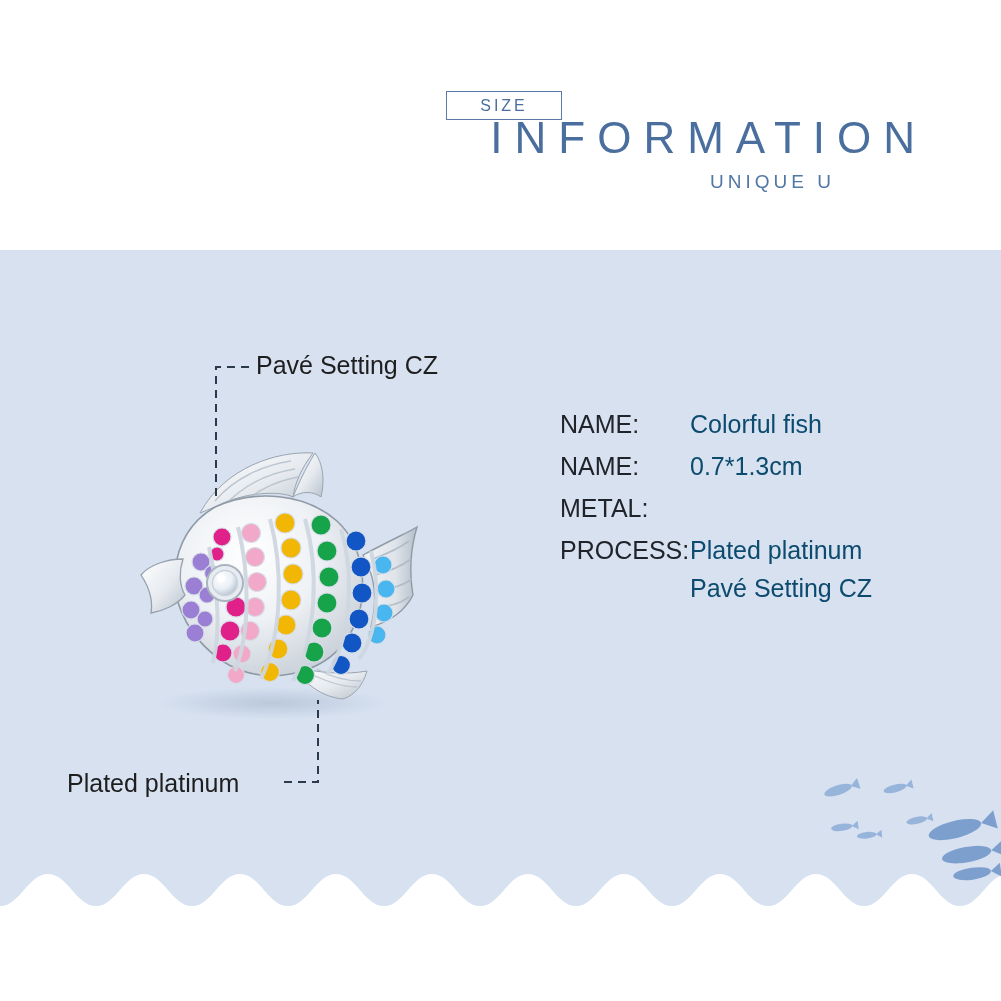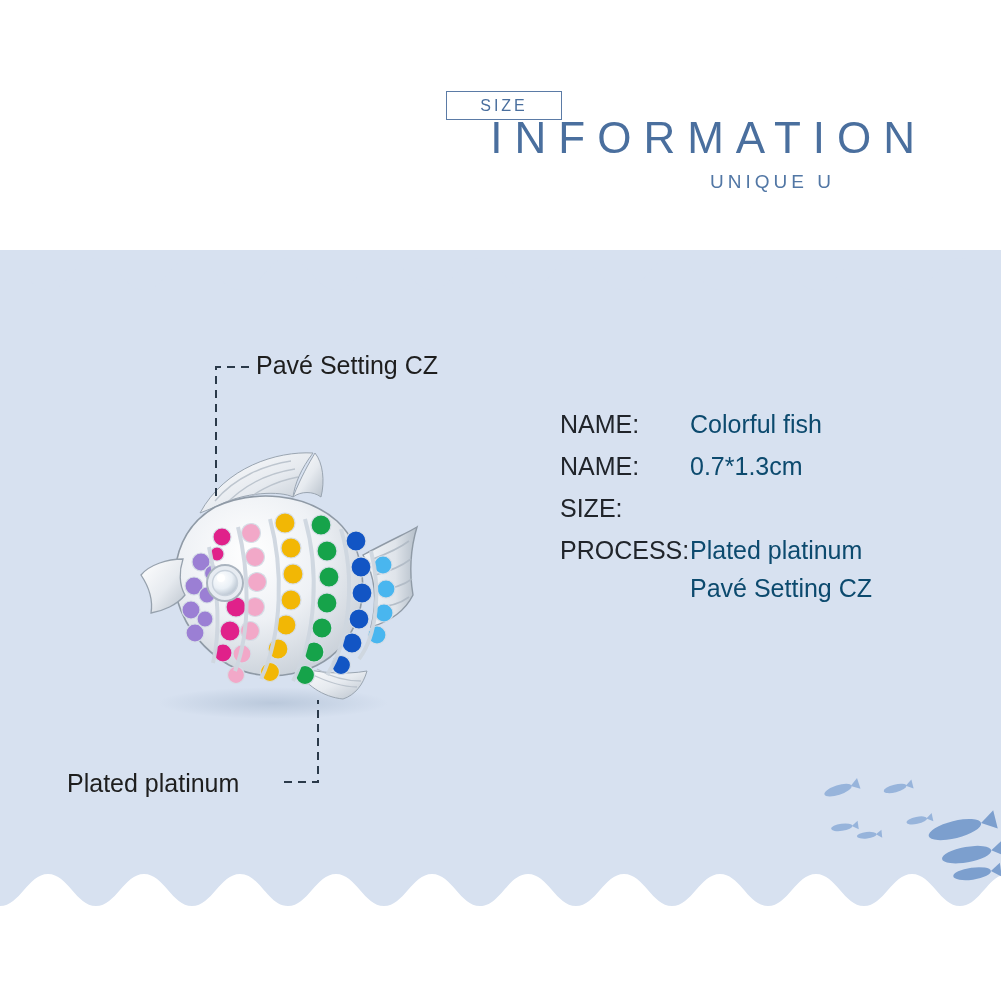--- a/index.html
+++ b/index.html
@@ -421,21 +421,21 @@
     <span class="spec-val">Colorful fish</span>
   </div>
 
 
   <div class="spec-row">
     <span class="spec-key">NAME:</span>
     <span class="spec-val">0.7*1.3cm</span>
   </div>
 
   <div class="spec-row">
-    <span class="spec-key">SIZE:</span>
+    <span class="spec-key">METAL:</span>
   </div>
 
   <div class="spec-row">
     <span class="spec-key">PROCESS:</span>
     <span class="spec-val">Plated platinum</span>
   </div>
 
   <div class="spec-row continuation">
     <span class="spec-key">PROCESS:</span>
     <span class="spec-val">Pavé Setting CZ</span>

